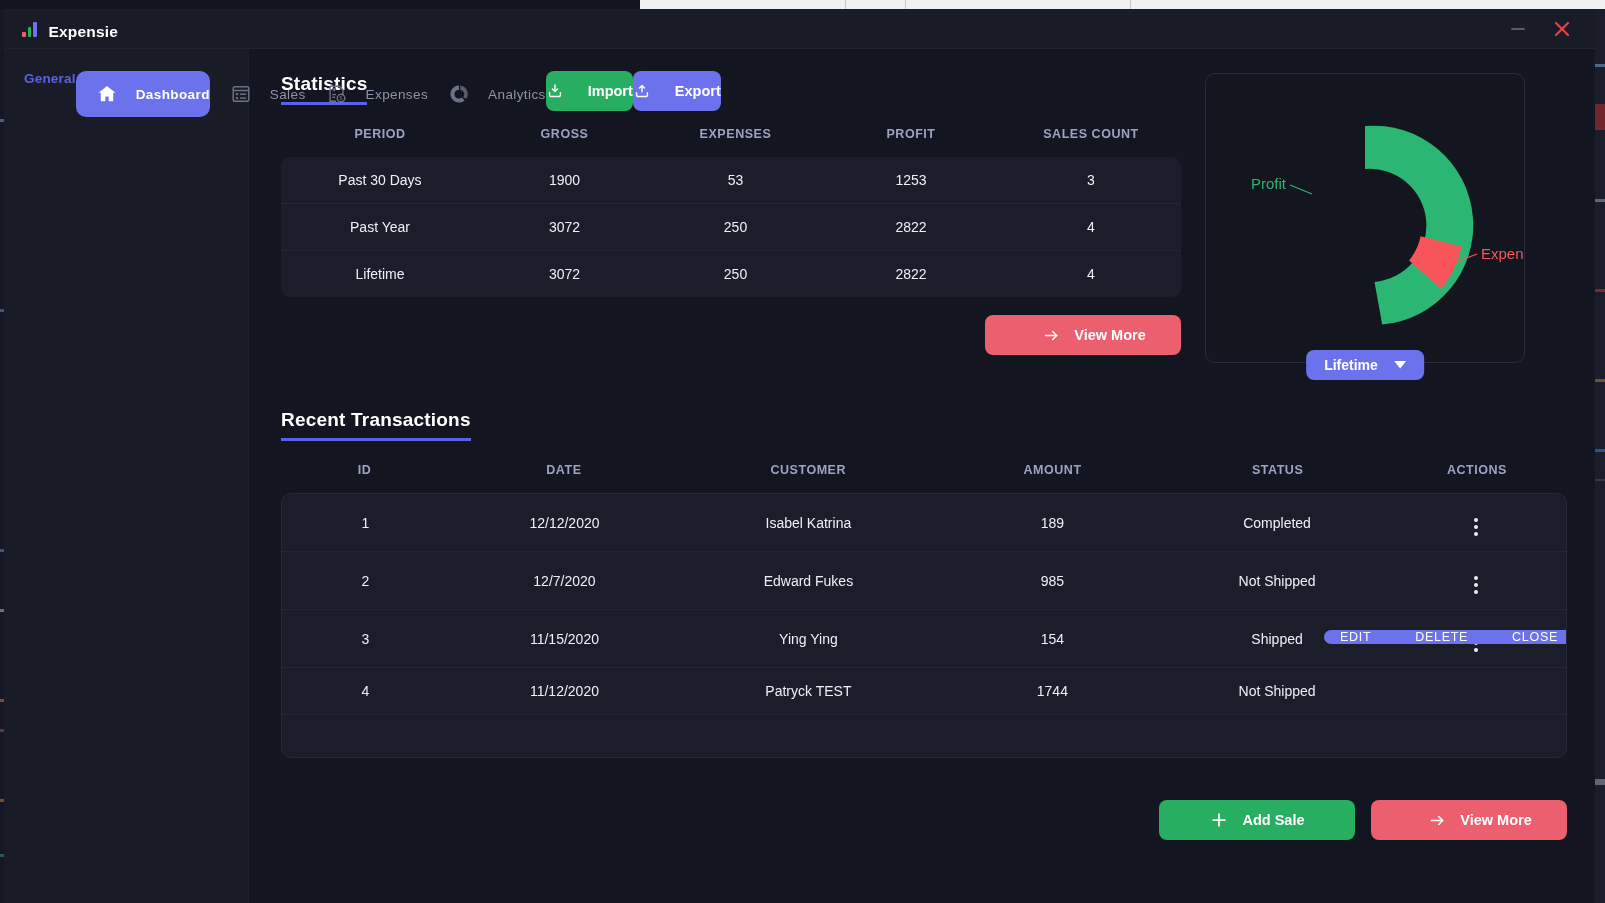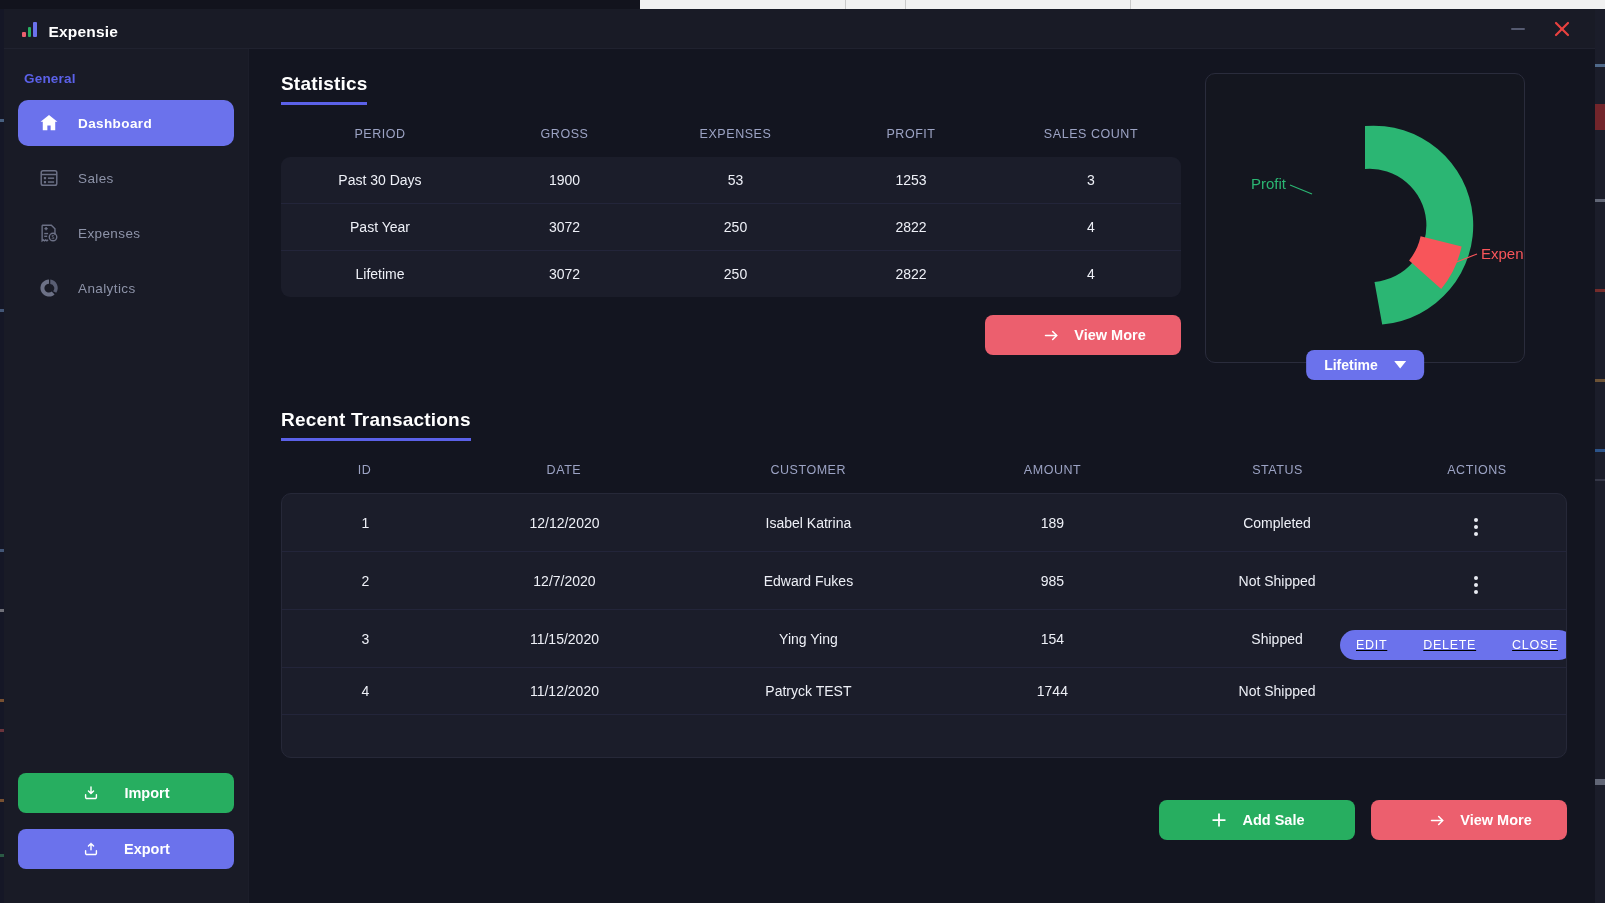--- a/index.html
+++ b/index.html
@@ -64,22 +64,22 @@
   .win-ctrls { margin-left: auto; display: flex; align-items: center; gap: 18px; padding-right: 20px; }
   .win-btn { width: 26px; height: 26px; display: flex; align-items: center; justify-content: center; cursor: pointer; }
   .win-min { width: 14px; height: 2px; background: #555a70; border-radius: 1px; }
 
   
   #sidebar {
     position: absolute; left: 0; top: 40px;
     width: 245px; height: 854px;
     background: #191b26;
     border-right: 1px solid #23253350;
-    padding: 22px 14px 34px 14px;
-    display: flex; flex-direction: column;
+    padding: 22px 14px 4px 14px;
+    display: flex; flex-direction: row;
     z-index: 20;
   }
   .nav-group-label {
     color: #5b61e8; font-size: 13.5px; font-weight: bold;
     padding-left: 6px; margin-bottom: 14px; letter-spacing: .2px;
   }
   .nav-item {
     display: flex; align-items: center; gap: 16px;
     height: 46px; padding-left: 18px;
     border-radius: 10px; margin-bottom: 9px;
@@ -115,21 +115,21 @@
     padding-bottom: 7px; border-bottom: 3px solid #5b61e8;
     letter-spacing: .2px;
   }
 
   
   .stats-row { display: flex; gap: 24px; align-items: flex-start; }
   .stats-left { width: 900px; flex: 0 0 900px; }
 
   table.data { width: 100%; border-collapse: collapse; table-layout: fixed; }
   table.data th {
-    color: #9ca3c4; font-size: 12.5px; font-weight: normal;
+    color: #9ca3c4; font-size: 12.5px; font-weight: bold;
     letter-spacing: .55px; padding: 22px 0 14px 0; text-align: center;
   }
   table.data td {
     color: #eef0f7; font-size: 14px; text-align: center; padding: 15px 0;
   }
   .tbl-card {
     background: #1b1d2a; border-radius: 9px; overflow: hidden; margin-top: 2px;
   }
   .tbl-card table.data td { border-bottom: 1px solid #23253a; }
   .tbl-card table.data tr:last-child td { border-bottom: none; }
@@ -171,21 +171,21 @@
   }
   .tx-card table.data td { border-bottom: 1px solid #23253a; }
   .action-dots {
     display: inline-flex; flex-direction: column; gap: 3px;
     align-items: center; cursor: pointer;
   }
   .action-dots i { width: 4px; height: 4px; border-radius: 50%; background: #e9ebf2; display: block; }
   .action-group {
     position: absolute; right: -8px;
     background: #6b72ec; border-radius: 20px;
-    height: 30px; display: flex; align-items: center; gap: 4px; text-decoration: underline;
+    height: 14px; display: flex; align-items: center; gap: 12px;
   }
   .action-group button {
     background: none; border: none; color: #ffffff;
     font-size: 12.5px; letter-spacing: .7px; padding: 0 16px;
     cursor: pointer; font-family: "Liberation Sans", sans-serif;
   }
 
   .bottom-bar {
     display: flex; justify-content: flex-end; gap: 16px; margin-top: 42px;
   }

